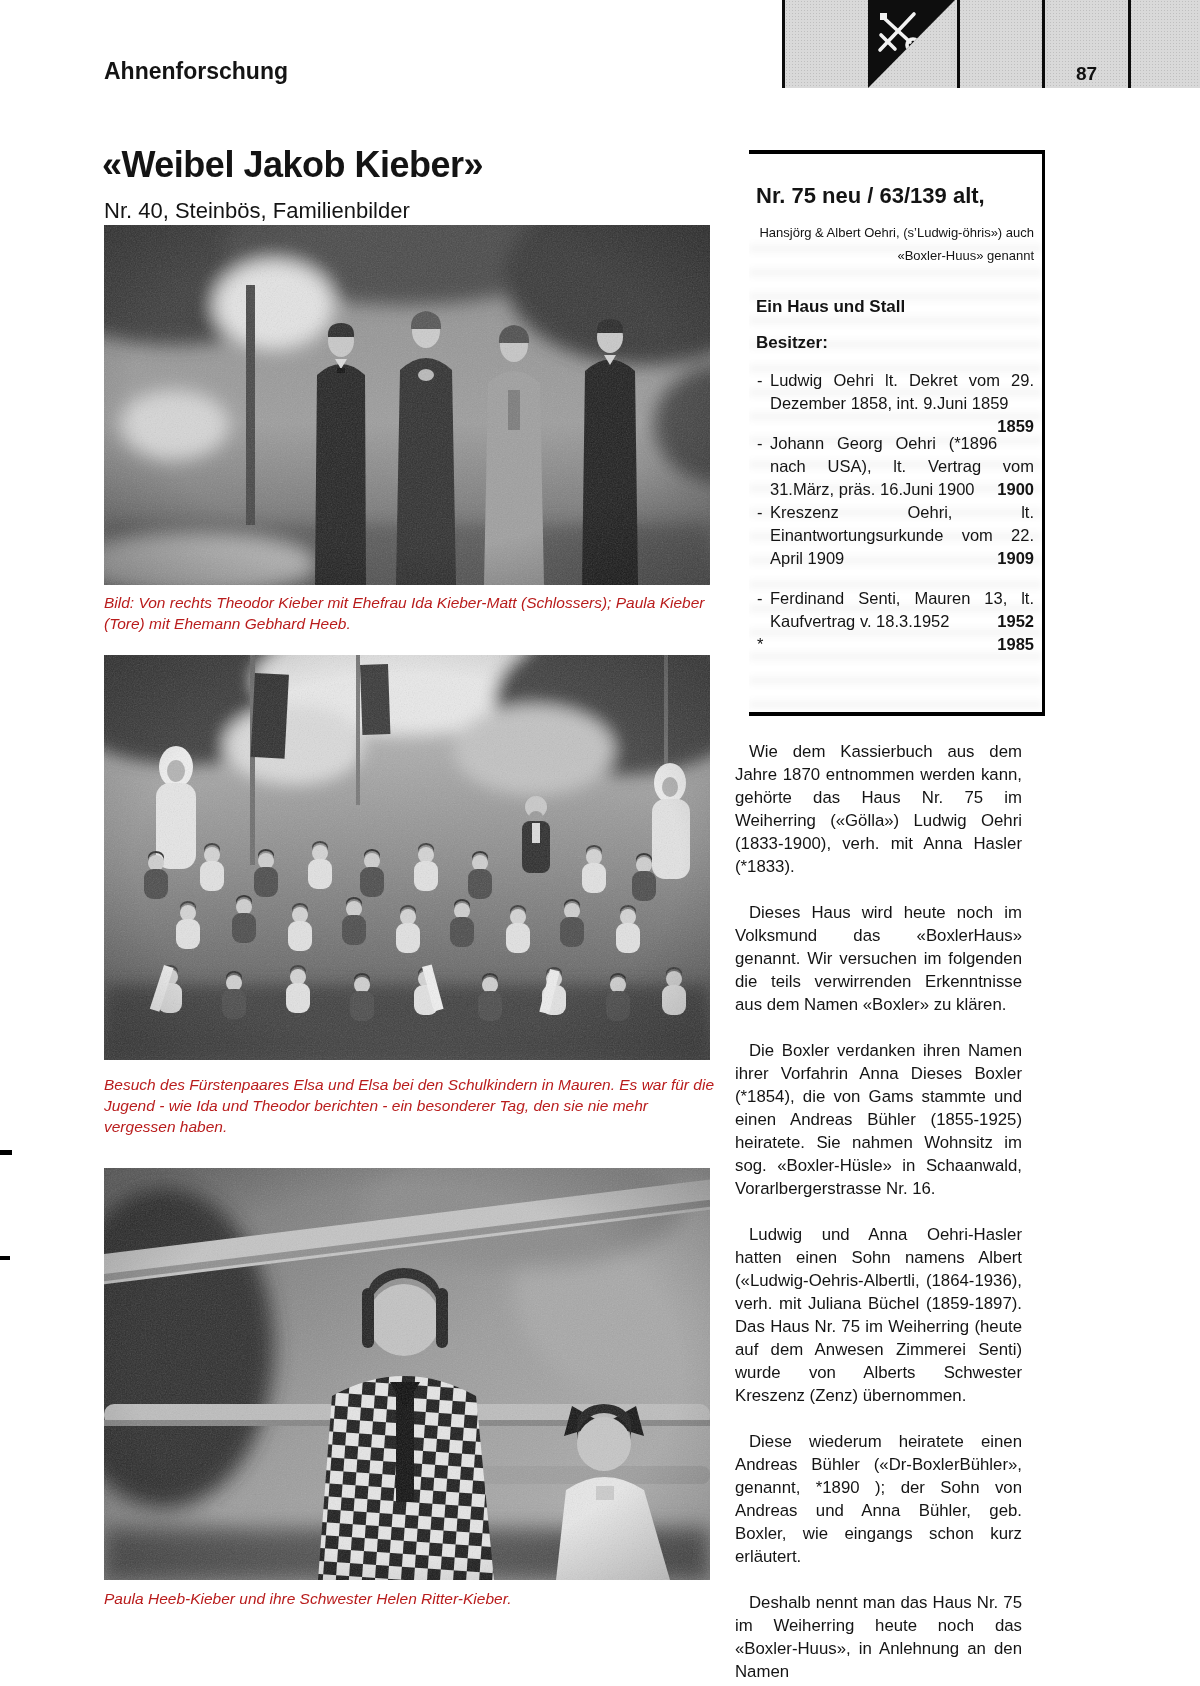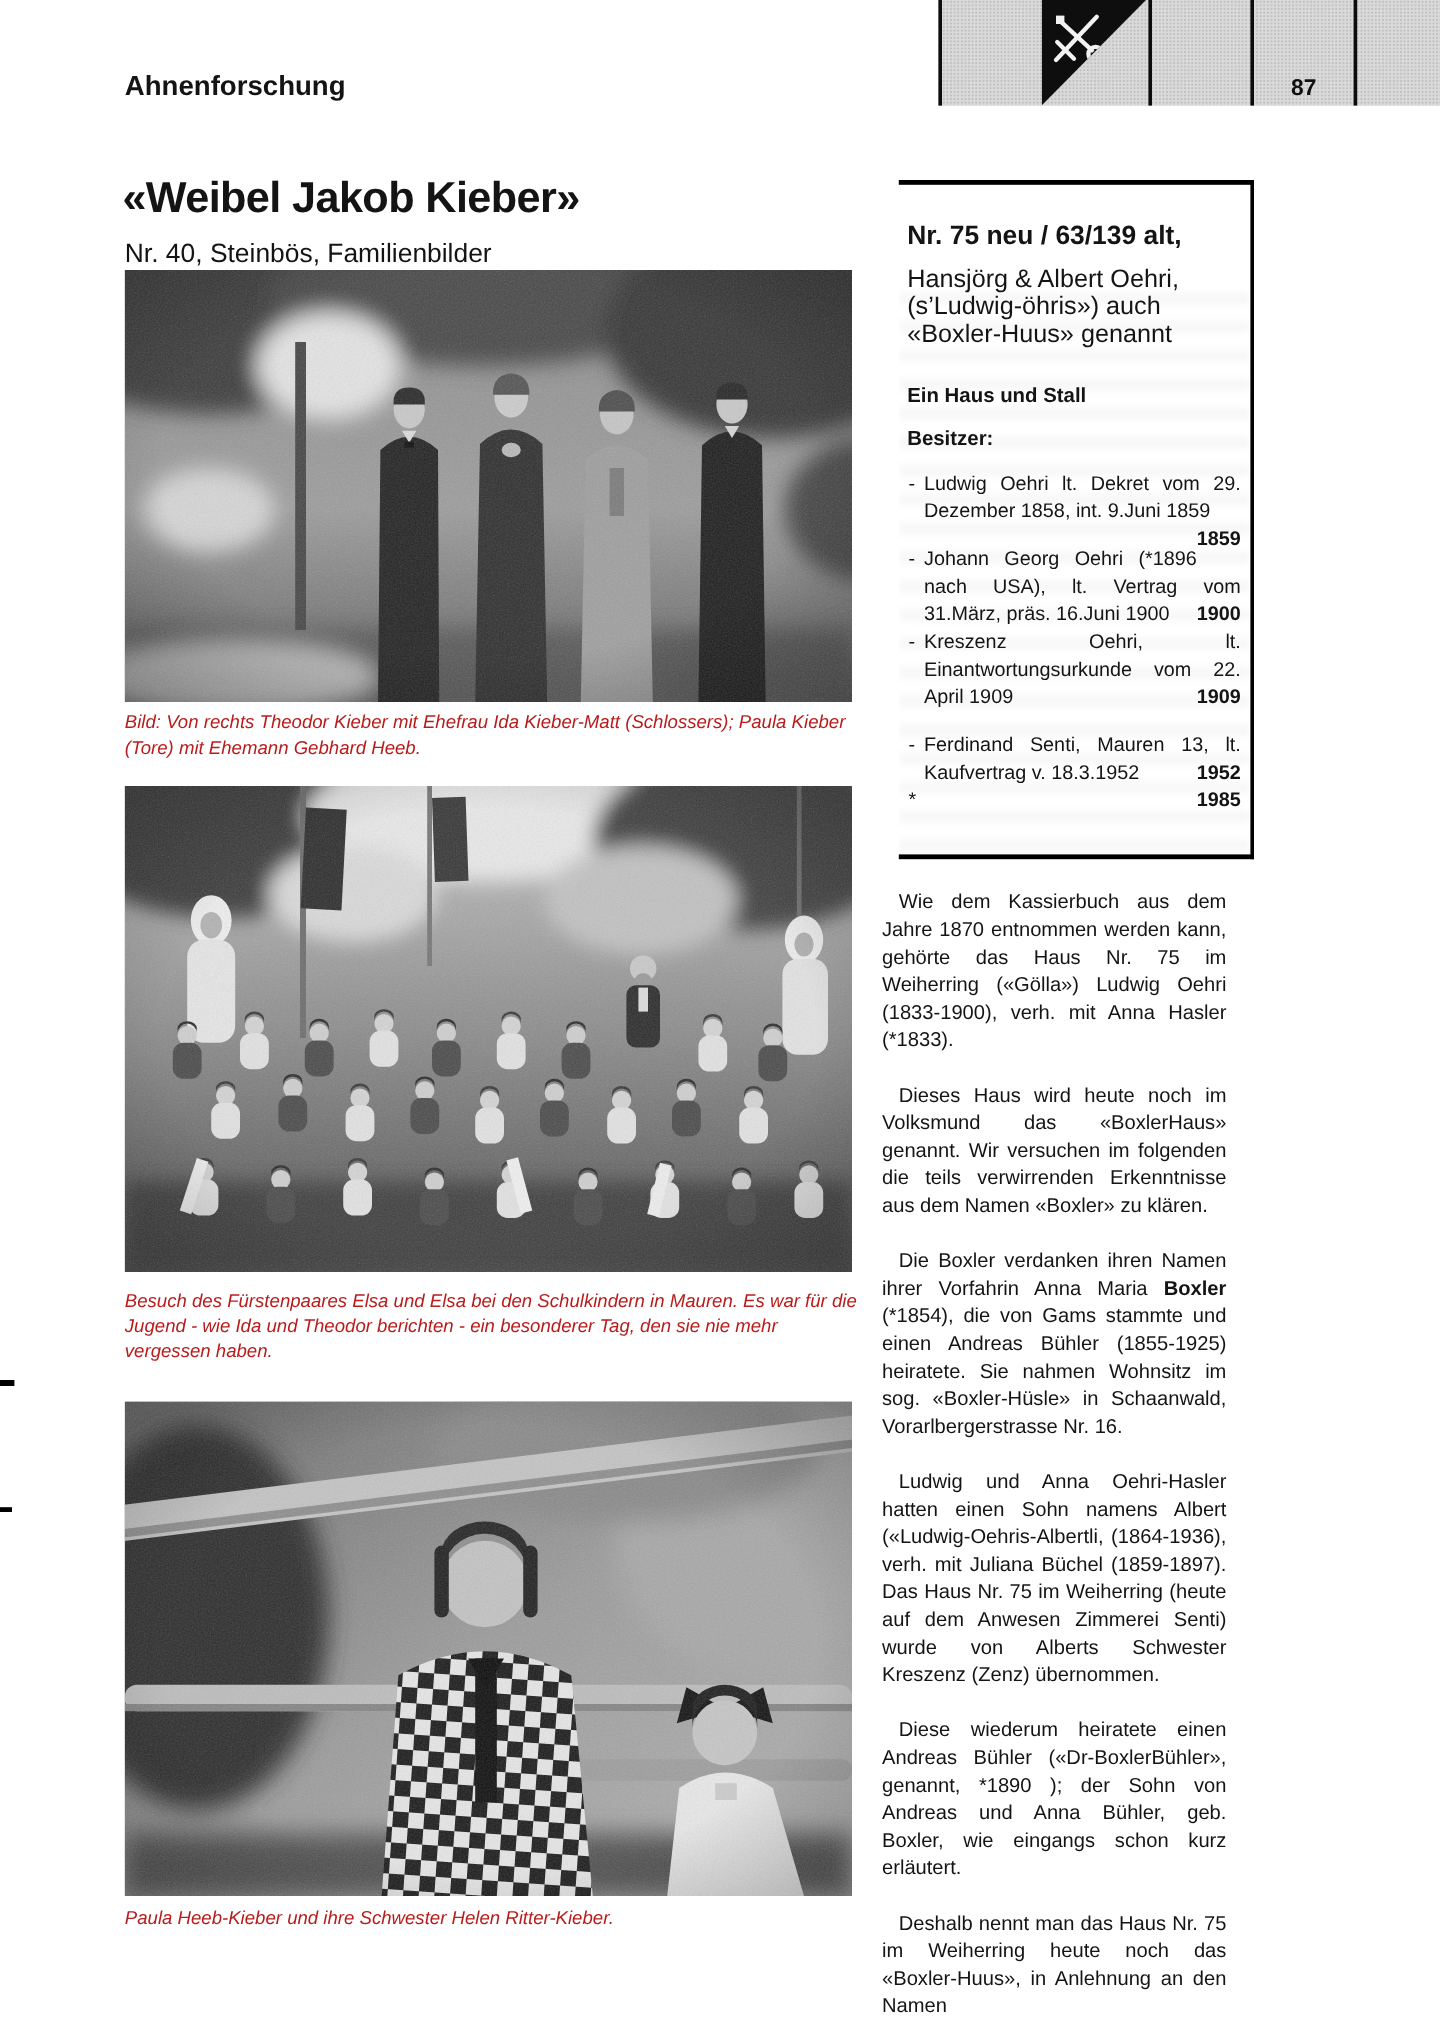--- a/index.html
+++ b/index.html
@@ -30,34 +30,34 @@
   .dash{position:absolute; left:0; background:#000;}
   
   .infobox{position:absolute; left:749px; top:150px; width:296px; height:566px;
     border-top:4px solid #000; border-bottom:4px solid #000; border-right:3px solid #000;
     box-sizing:border-box; padding:27px 8px 0 7px; overflow:hidden;}
   .bleed{position:absolute; left:0; top:90px; right:0; bottom:0; opacity:.5;
     background:repeating-linear-gradient(180deg, rgba(90,90,90,0.10) 0 9px, rgba(0,0,0,0) 9px 24px);
     filter:blur(3px); pointer-events:none;}
   .ib-inner{position:relative;}
   .ib-title{font-size:22px; font-weight:bold; margin:2px 0 6px 0;}
-  .ib-sub{font-size:21px; line-height:23px; margin:12px 0 30px 0;}
+  .ib-sub{font-size:13px; line-height:23px; margin:12px 0 30px 0;text-align:right;}
   .ib-h{font-size:17px; font-weight:bold; margin:0 0 16px 0;}
   .entry{position:relative; padding-left:14px; font-size:16.5px; line-height:23px;
     text-align:justify;}
   .entry .marker{position:absolute; left:1px; top:0;}
   .entry .year{float:right; font-weight:bold;}
   .gap{margin-top:17px;}
   
   .bodycol{position:absolute; left:735px; top:740px; width:287px;
     font-size:16.8px; line-height:23px; text-align:justify;}
   .bodycol p{margin:0 0 23px 0; text-indent:14px;}
   .bodycol p.last{margin-bottom:0;}
   .cont{text-align:right; text-indent:0;}
-  b.inline{font-weight:bold;}
+  b.inline{font-weight:normal;}
 </style>
 </head>
 <body>
 
 <div class="page">
 
   <div class="banner">
     <div class="vline" style="left:0"></div>
     <div class="vline" style="left:175px"></div>
     <div class="vline" style="left:260px"></div>
@@ -343,20 +343,20 @@
       <div class="entry">
         <span class="marker">*</span>
         <span class="year">1985</span>
       </div>
     </div>
   </div>
 
   <div class="bodycol">
     <p>Wie dem Kassierbuch aus dem Jahre 1870 entnommen werden kann, gehörte das Haus Nr. 75 im Weiherring («Gölla») Ludwig Oehri (1833-1900), verh. mit Anna Hasler (*1833).</p>
     <p>Dieses Haus wird heute noch im Volksmund das «BoxlerHaus» genannt. Wir versuchen im folgenden die teils verwirrenden Erkenntnisse aus dem Namen «Boxler» zu klären.</p>
-    <p><span>Die Boxler verdanken ihren Namen ihrer Vorfahrin Anna Maria </span><b class="inline">Boxler</b><span> (*1854), die von Gams stammte und einen Andreas Bühler (1855-1925) heiratete. Sie nahmen Wohnsitz im sog. «Boxler-Hüsle» in Schaanwald, Vorarlbergerstrasse Nr. 16.</span></p>
+    <p><span>Die Boxler verdanken ihren Namen ihrer Vorfahrin Anna Dieses </span><b class="inline">Boxler</b><span> (*1854), die von Gams stammte und einen Andreas Bühler (1855-1925) heiratete. Sie nahmen Wohnsitz im sog. «Boxler-Hüsle» in Schaanwald, Vorarlbergerstrasse Nr. 16.</span></p>
     <p>Ludwig und Anna Oehri-Hasler hatten einen Sohn namens Albert («Ludwig-Oehris-Albertli, (1864-1936), verh. mit Juliana Büchel (1859-1897). Das Haus Nr. 75 im Weiherring (heute auf dem Anwesen Zimmerei Senti) wurde von Alberts Schwester Kreszenz (Zenz) übernommen.</p>
     <p>Diese wiederum heiratete einen Andreas Bühler («Dr-BoxlerBühler», genannt, *1890 ); der Sohn von Andreas und Anna Bühler, geb. Boxler, wie eingangs schon kurz erläutert.</p>
     <p class="last">Deshalb nennt man das Haus Nr. 75 im Weiherring heute noch das «Boxler-Huus», in Anlehnung an den Namen</p>
     <div class="cont">(Fortsetzung auf Seite 88)</div>
   </div>
 
 </div>
 
 </body></html>

